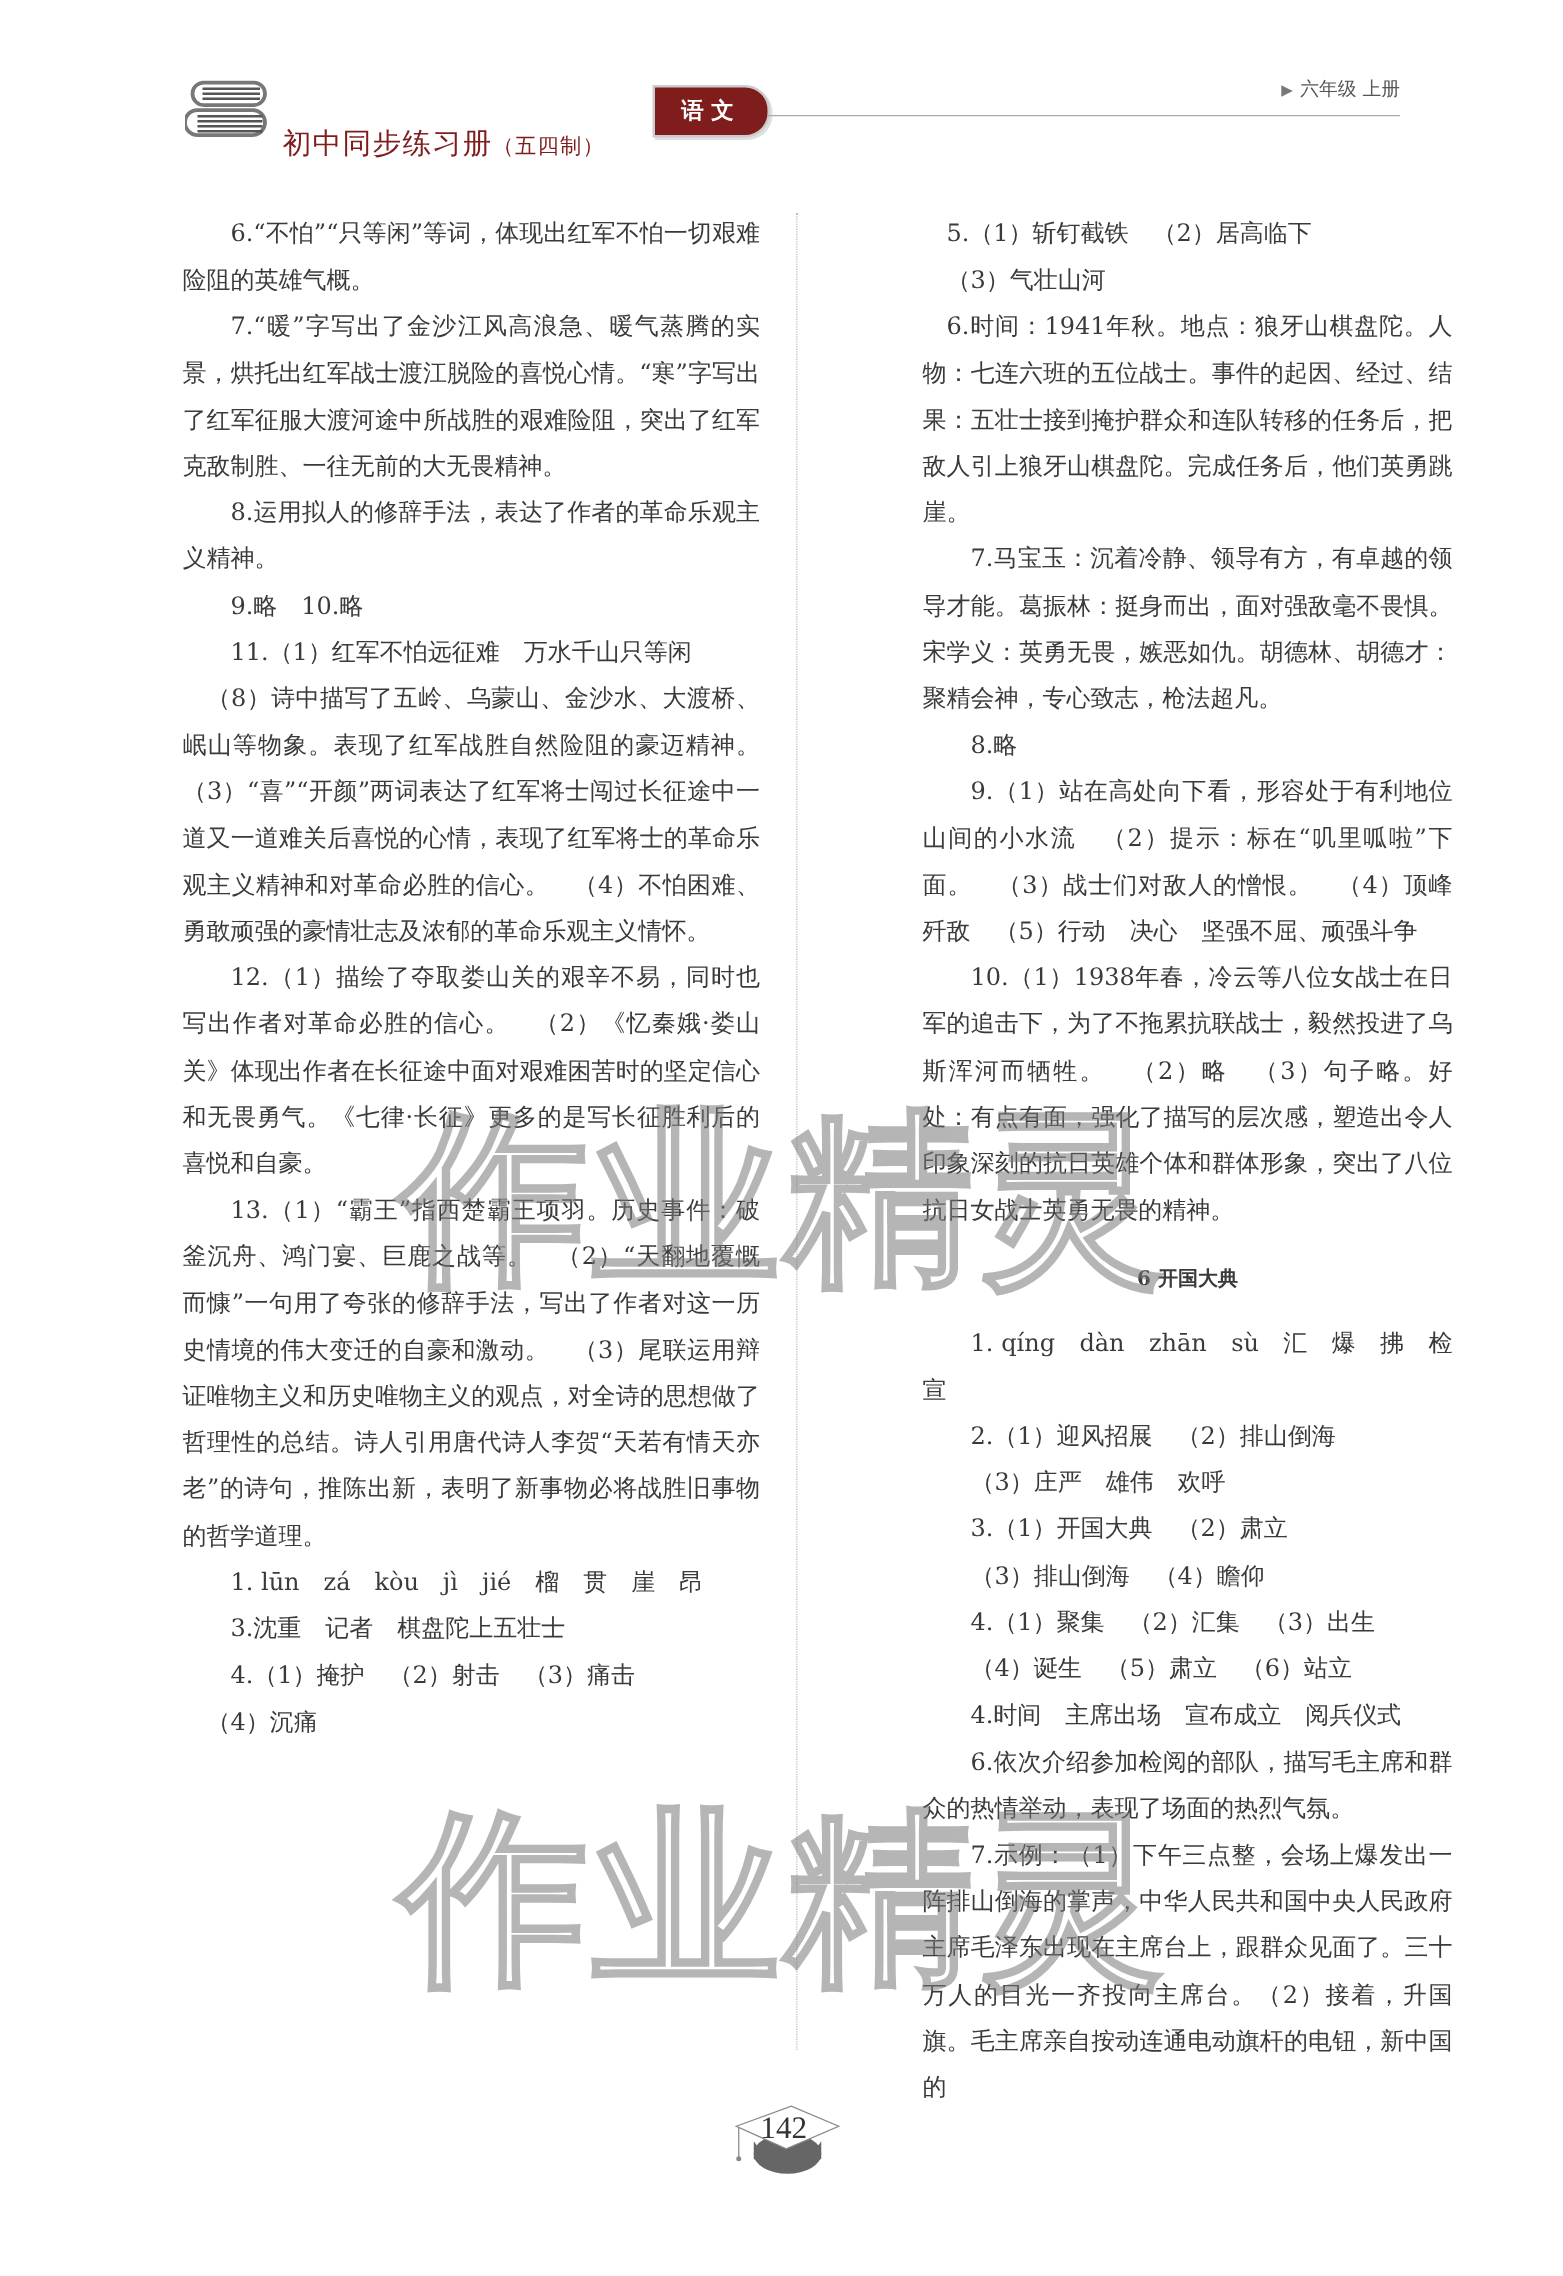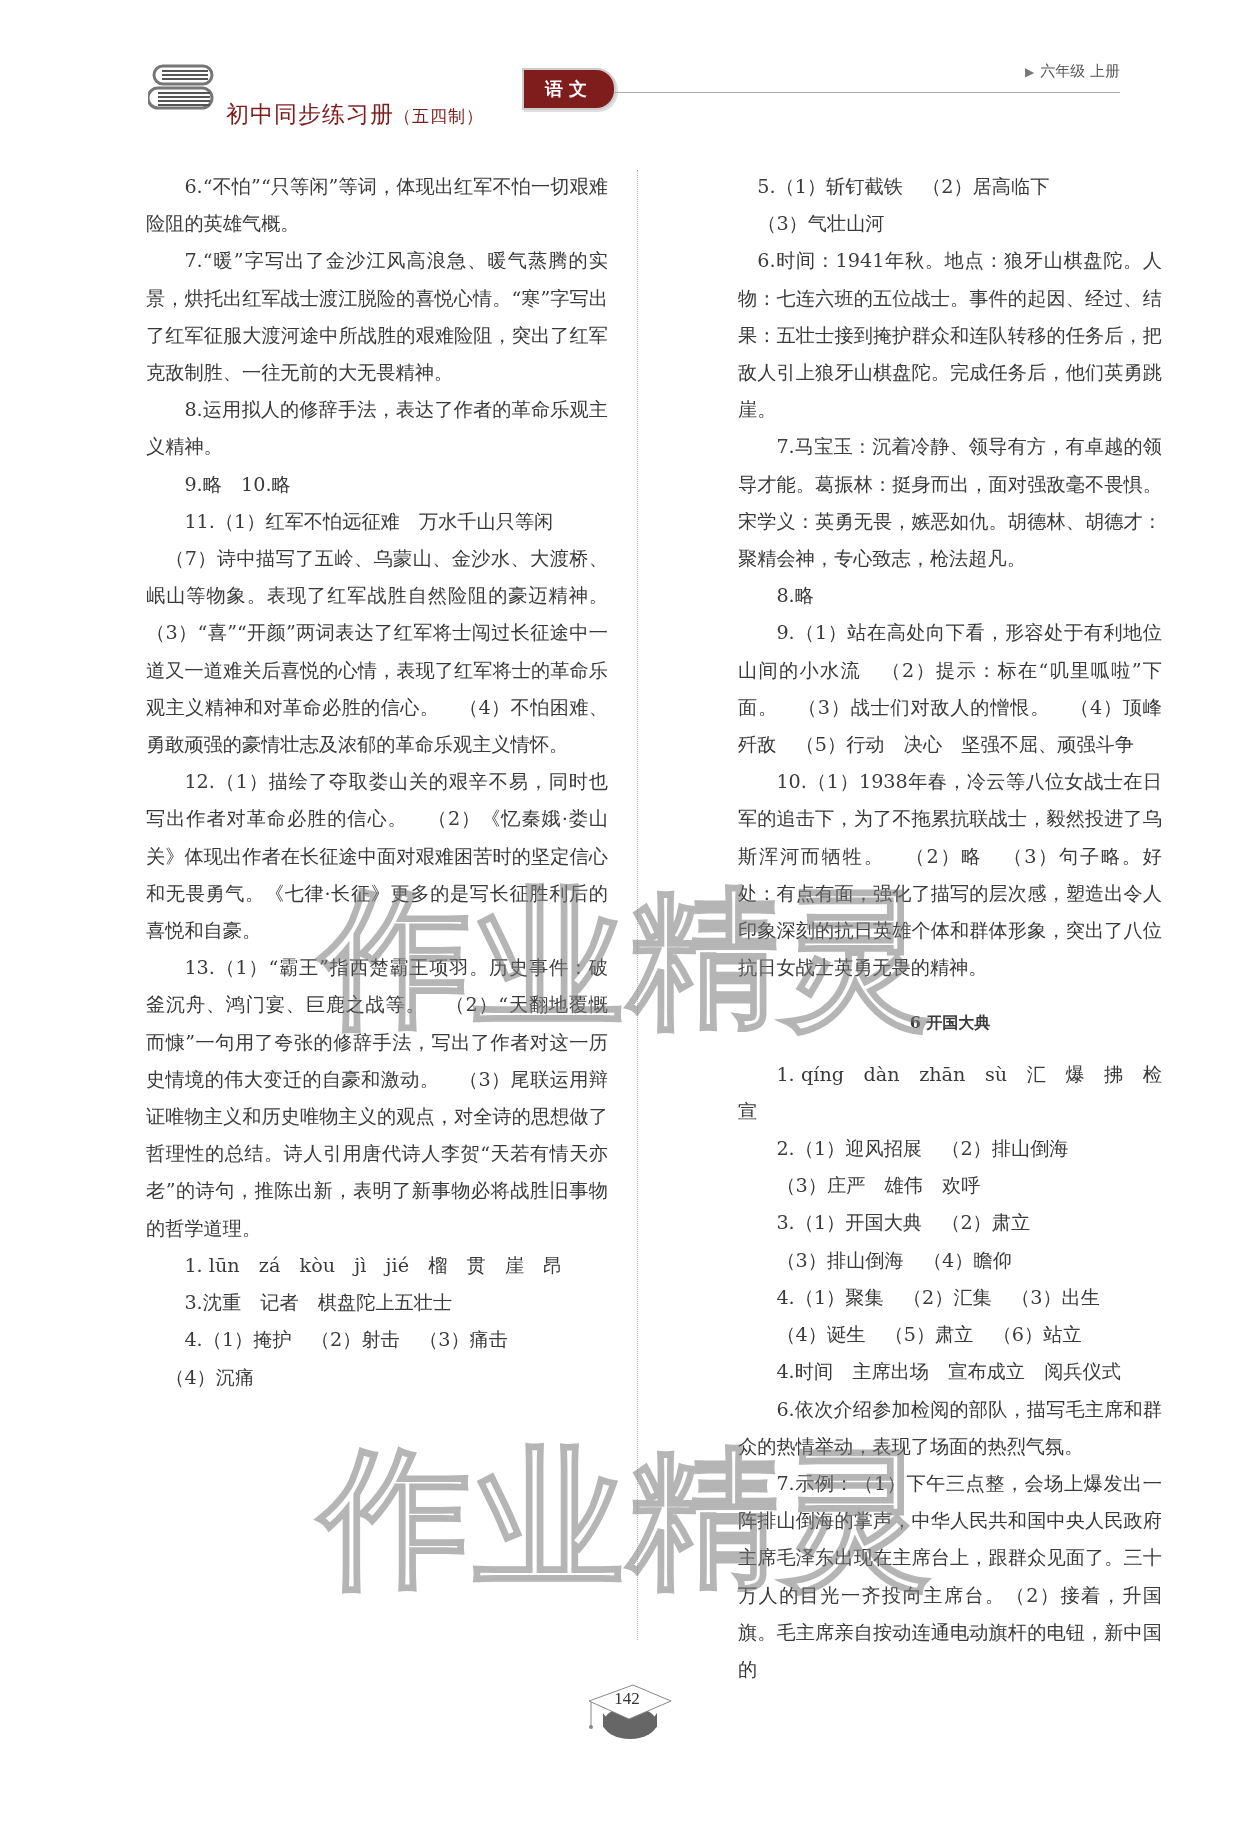--- a/index.html
+++ b/index.html
@@ -31,21 +31,21 @@
     .sec-title { text-align: center !important; font-weight: bold; font-size: 16px; margin: 18px 0 14px !important; }
     .divider { position: absolute; left: 637px; top: 170px; width: 0; height: 1470px; border-left: 1px dotted #bbb; }
 
     .watermark { position: absolute; font-size: 150px; font-weight: bold; color: transparent;
       -webkit-text-stroke: 2px rgba(120,120,120,0.55); letter-spacing: 4px; white-space: nowrap;
       font-family: "DejaVu Sans", sans-serif; pointer-events: none; }
     .wm1 { left: 320px; top: 860px; }
     .wm2 { left: 320px; top: 1420px; }
 
     .footer { position: absolute; left: 585px; top: 1683px; width: 90px; height: 70px; }
-    .page-num { position: absolute; left: 12px; top: 6px; width: 60px; text-align: center; font-size: 17px; color: #333; font-family: "Liberation Serif", serif; }
+    .page-num { position: absolute; left: 12px; top: 6px; width: 60px; text-align: center; font-size: 25px; color: #333; font-family: "Liberation Serif", serif; }
   </style>
 </head>
 <body>
 
 <div class="header">
   <svg class="book-icon" viewBox="0 0 70 46">
     <rect x="6" y="2" width="58" height="18" rx="9" fill="none" stroke="#777" stroke-width="3"></rect>
     <rect x="0" y="24" width="64" height="20" rx="10" fill="none" stroke="#777" stroke-width="3"></rect>
     <g stroke="#555" stroke-width="2">
       <line x1="14" y1="7" x2="60" y2="7"></line>
@@ -66,21 +66,21 @@
     <span class="grade-arrow">▶</span><span>六年级  上册</span>
   </div>
 </div>
 
 <div class="col col-left" id="left-col">
     <p class="ind">6.“不怕”“只等闲”等词，体现出红军不怕一切艰难险阻的英雄气概。</p>
     <p class="ind">7.“暖”字写出了金沙江风高浪急、暖气蒸腾的实景，烘托出红军战士渡江脱险的喜悦心情。“寒”字写出了红军征服大渡河途中所战胜的艰难险阻，突出了红军克敌制胜、一往无前的大无畏精神。</p>
     <p class="ind">8.运用拟人的修辞手法，表达了作者的革命乐观主义精神。</p>
     <p class="ind">9.略　10.略</p>
     <p class="ind">11.（1）红军不怕远征难　万水千山只等闲</p>
-    <p class="ind1">（7）诗中描写了五岭、乌蒙山、金沙水、大渡桥、岷山等物象。表现了红军战胜自然险阻的豪迈精神。　（3）“喜”“开颜”两词表达了红军将士闯过长征途中一道又一道难关后喜悦的心情，表现了红军将士的革命乐观主义精神和对革命必胜的信心。　（4）不怕困难、勇敢顽强的豪情壮志及浓郁的革命乐观主义情怀。</p>
+    <p class="ind1">（8）诗中描写了五岭、乌蒙山、金沙水、大渡桥、岷山等物象。表现了红军战胜自然险阻的豪迈精神。　（3）“喜”“开颜”两词表达了红军将士闯过长征途中一道又一道难关后喜悦的心情，表现了红军将士的革命乐观主义精神和对革命必胜的信心。　（4）不怕困难、勇敢顽强的豪情壮志及浓郁的革命乐观主义情怀。</p>
     <p class="ind">12.（1）描绘了夺取娄山关的艰辛不易，同时也写出作者对革命必胜的信心。　（2）《忆秦娥·娄山关》体现出作者在长征途中面对艰难困苦时的坚定信心和无畏勇气。《七律·长征》更多的是写长征胜利后的喜悦和自豪。</p>
     <p class="ind">13.（1）“霸王”指西楚霸王项羽。历史事件：破釜沉舟、鸿门宴、巨鹿之战等。　（2）“天翻地覆慨而慷”一句用了夸张的修辞手法，写出了作者对这一历史情境的伟大变迁的自豪和激动。　（3）尾联运用辩证唯物主义和历史唯物主义的观点，对全诗的思想做了哲理性的总结。诗人引用唐代诗人李贺“天若有情天亦老”的诗句，推陈出新，表明了新事物必将战胜旧事物的哲学道理。</p>
     <p class="ind">1. lūn　zá　kòu　jì　jié　榴　贯　崖　昂</p>
     <p class="ind">3.沈重　记者　棋盘陀上五壮士</p>
     <p class="ind">4.（1）掩护　（2）射击　（3）痛击</p>
     <p class="ind1">（4）沉痛</p>
   </div>
 <div class="divider"></div>
 <div class="col col-right" id="right-col">
     <p class="ind1">5.（1）斩钉截铁　（2）居高临下</p>

